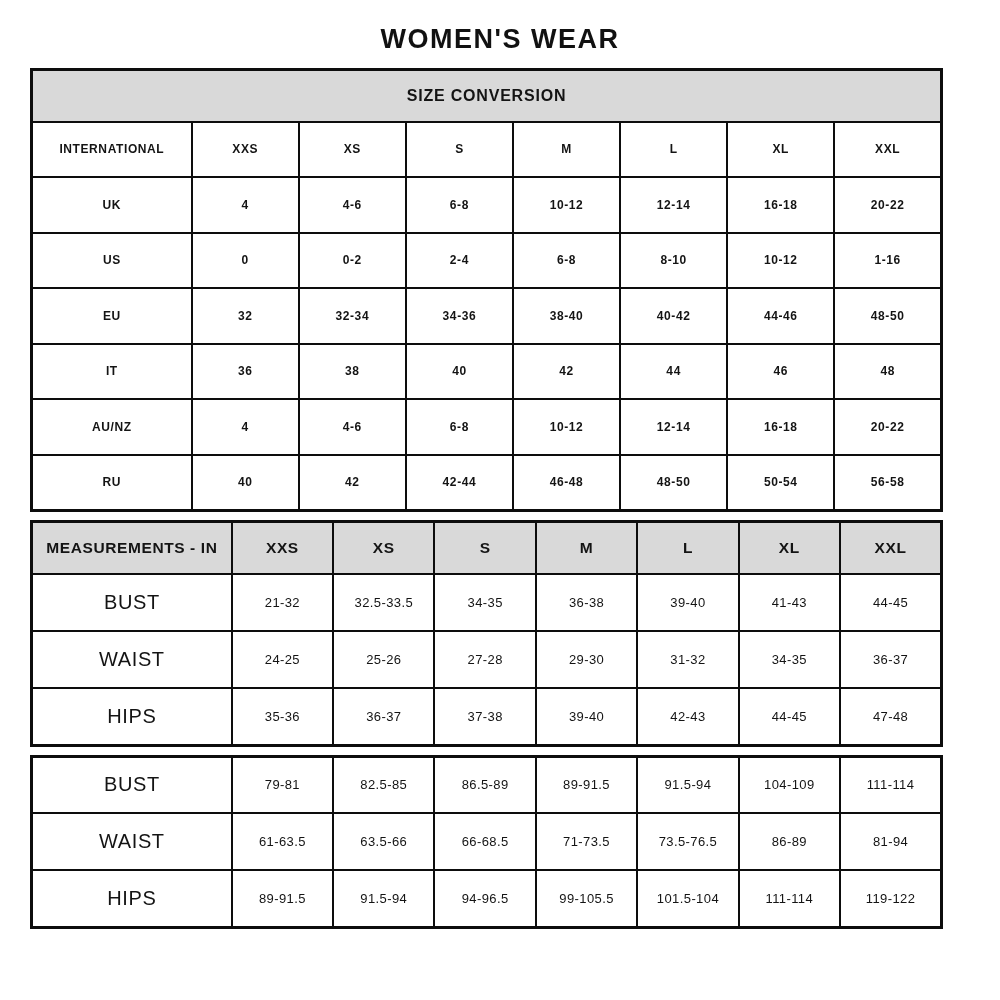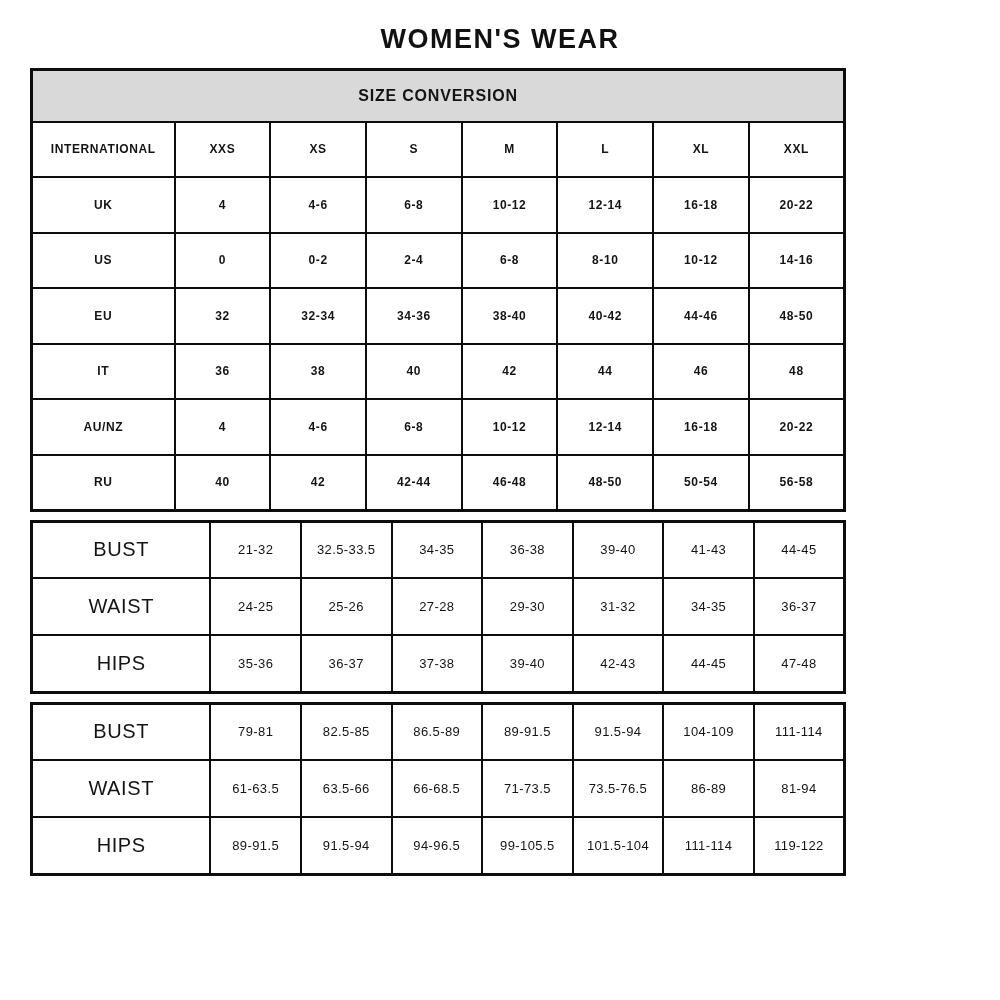--- a/index.html
+++ b/index.html
@@ -27,21 +27,21 @@
     text-align: center;
     font-size: 27px;
     font-weight: 700;
     letter-spacing: 1.5px;
     margin: 8px 0 13px 0;
     color: #111111;
   }
   table.chart {
     border-collapse: collapse;
     table-layout: fixed;
-    width: 816px;
+    width: 913px;
     margin: 0 0 8px 0;
     border: 3px solid var(--border-color);
   }
   table.chart td {
     border: 2px solid var(--border-color);
     text-align: center;
     vertical-align: middle;
     padding: 2px 4px;
     overflow: hidden;
     white-space: nowrap;
@@ -109,21 +109,21 @@
           <td class="val">20-22</td>
         </tr>
         <tr>
           <td class="rowlabel">US</td>
           <td class="val">0</td>
           <td class="val">0-2</td>
           <td class="val">2-4</td>
           <td class="val">6-8</td>
           <td class="val">8-10</td>
           <td class="val">10-12</td>
-          <td class="val">14-16</td>
+          <td class="val">1-16</td>
         </tr>
         <tr>
           <td class="rowlabel">EU</td>
           <td class="val">32</td>
           <td class="val">32-34</td>
           <td class="val">34-36</td>
           <td class="val">38-40</td>
           <td class="val">40-42</td>
           <td class="val">44-46</td>
           <td class="val">48-50</td>
@@ -167,20 +167,30 @@
         <col>
         <col>
         <col>
         <col>
         <col>
         <col>
         <col>
       </colgroup>
       <tbody>
         <tr>
+          <td class="head">MEASUREMENTS - IN</td>
+          <td class="head">XXS</td>
+          <td class="head">XS</td>
+          <td class="head">S</td>
+          <td class="head">M</td>
+          <td class="head">L</td>
+          <td class="head">XL</td>
+          <td class="head">XXL</td>
+        </tr>
+        <tr>
           <td class="rowlabel">BUST</td>
           <td class="val">21-32</td>
           <td class="val">32.5-33.5</td>
           <td class="val">34-35</td>
           <td class="val">36-38</td>
           <td class="val">39-40</td>
           <td class="val">41-43</td>
           <td class="val">44-45</td>
         </tr>
         <tr>

